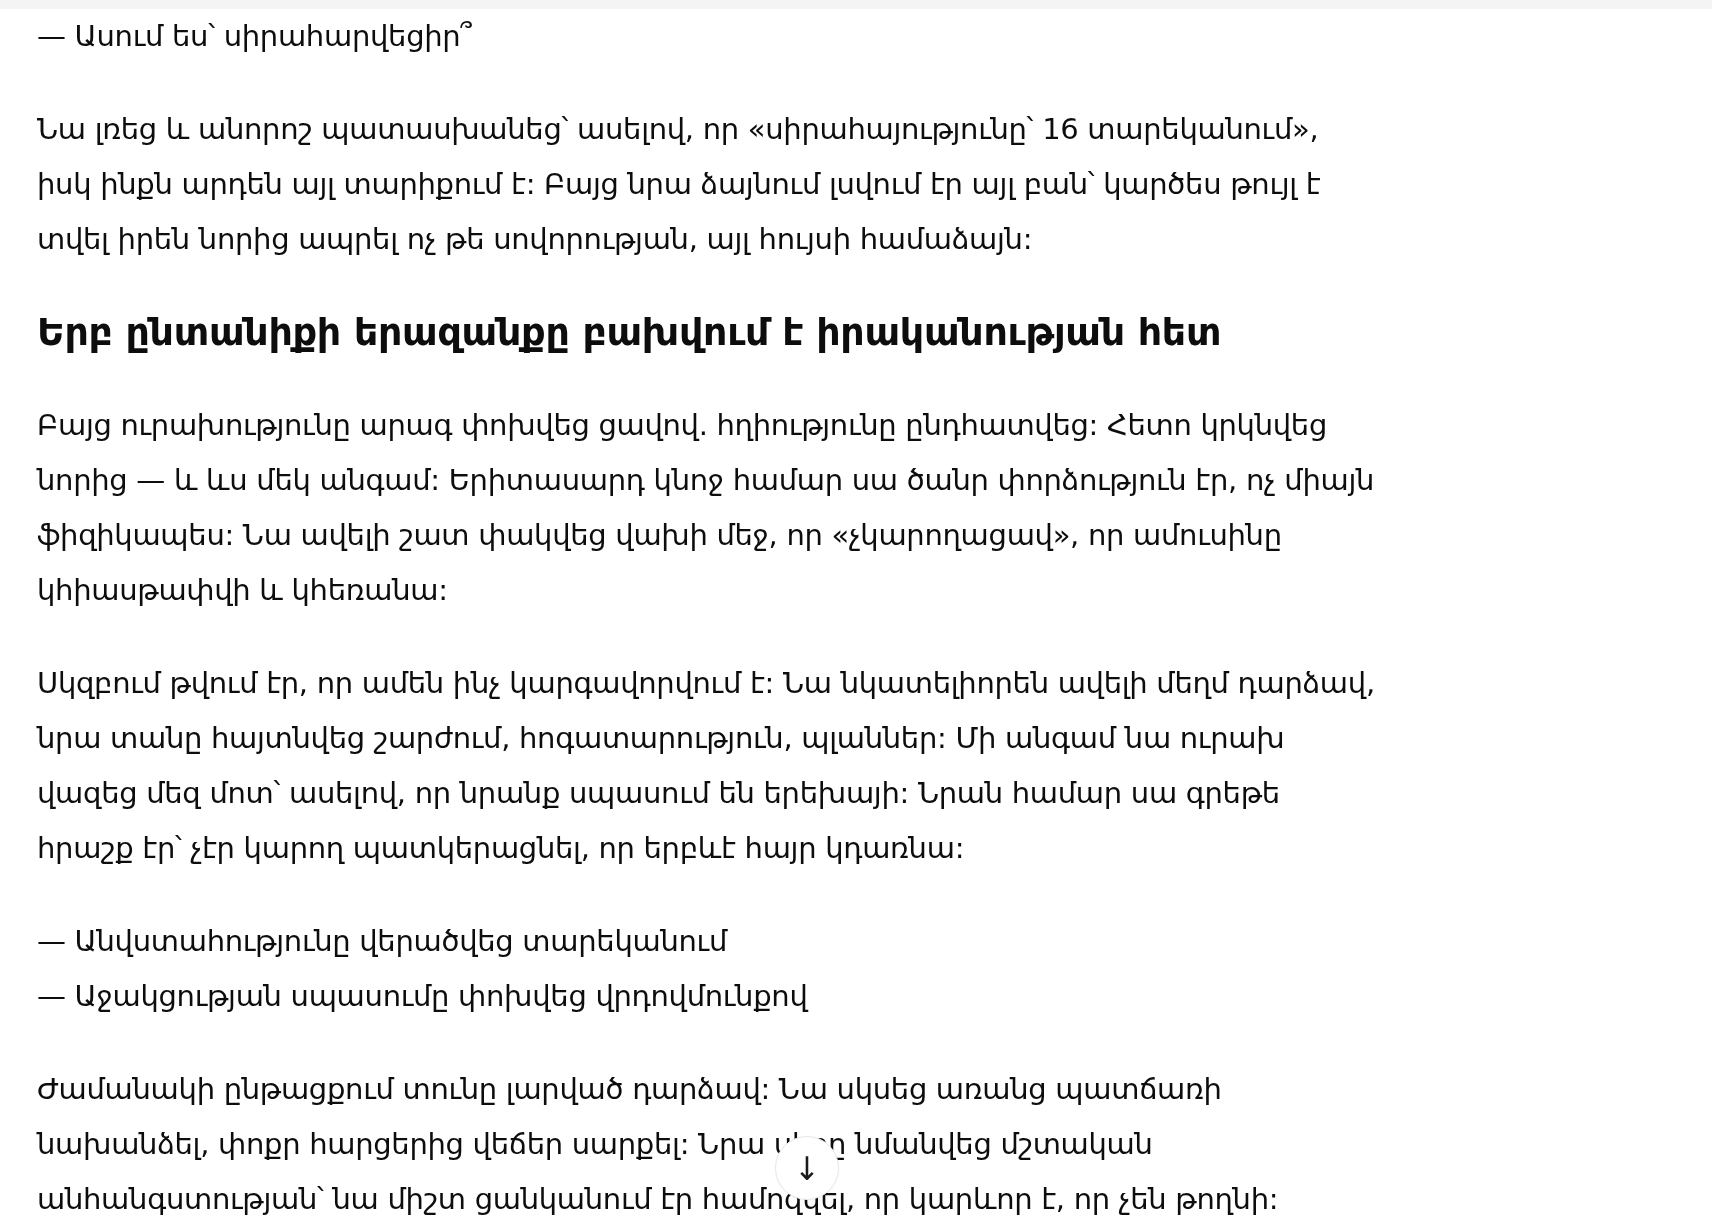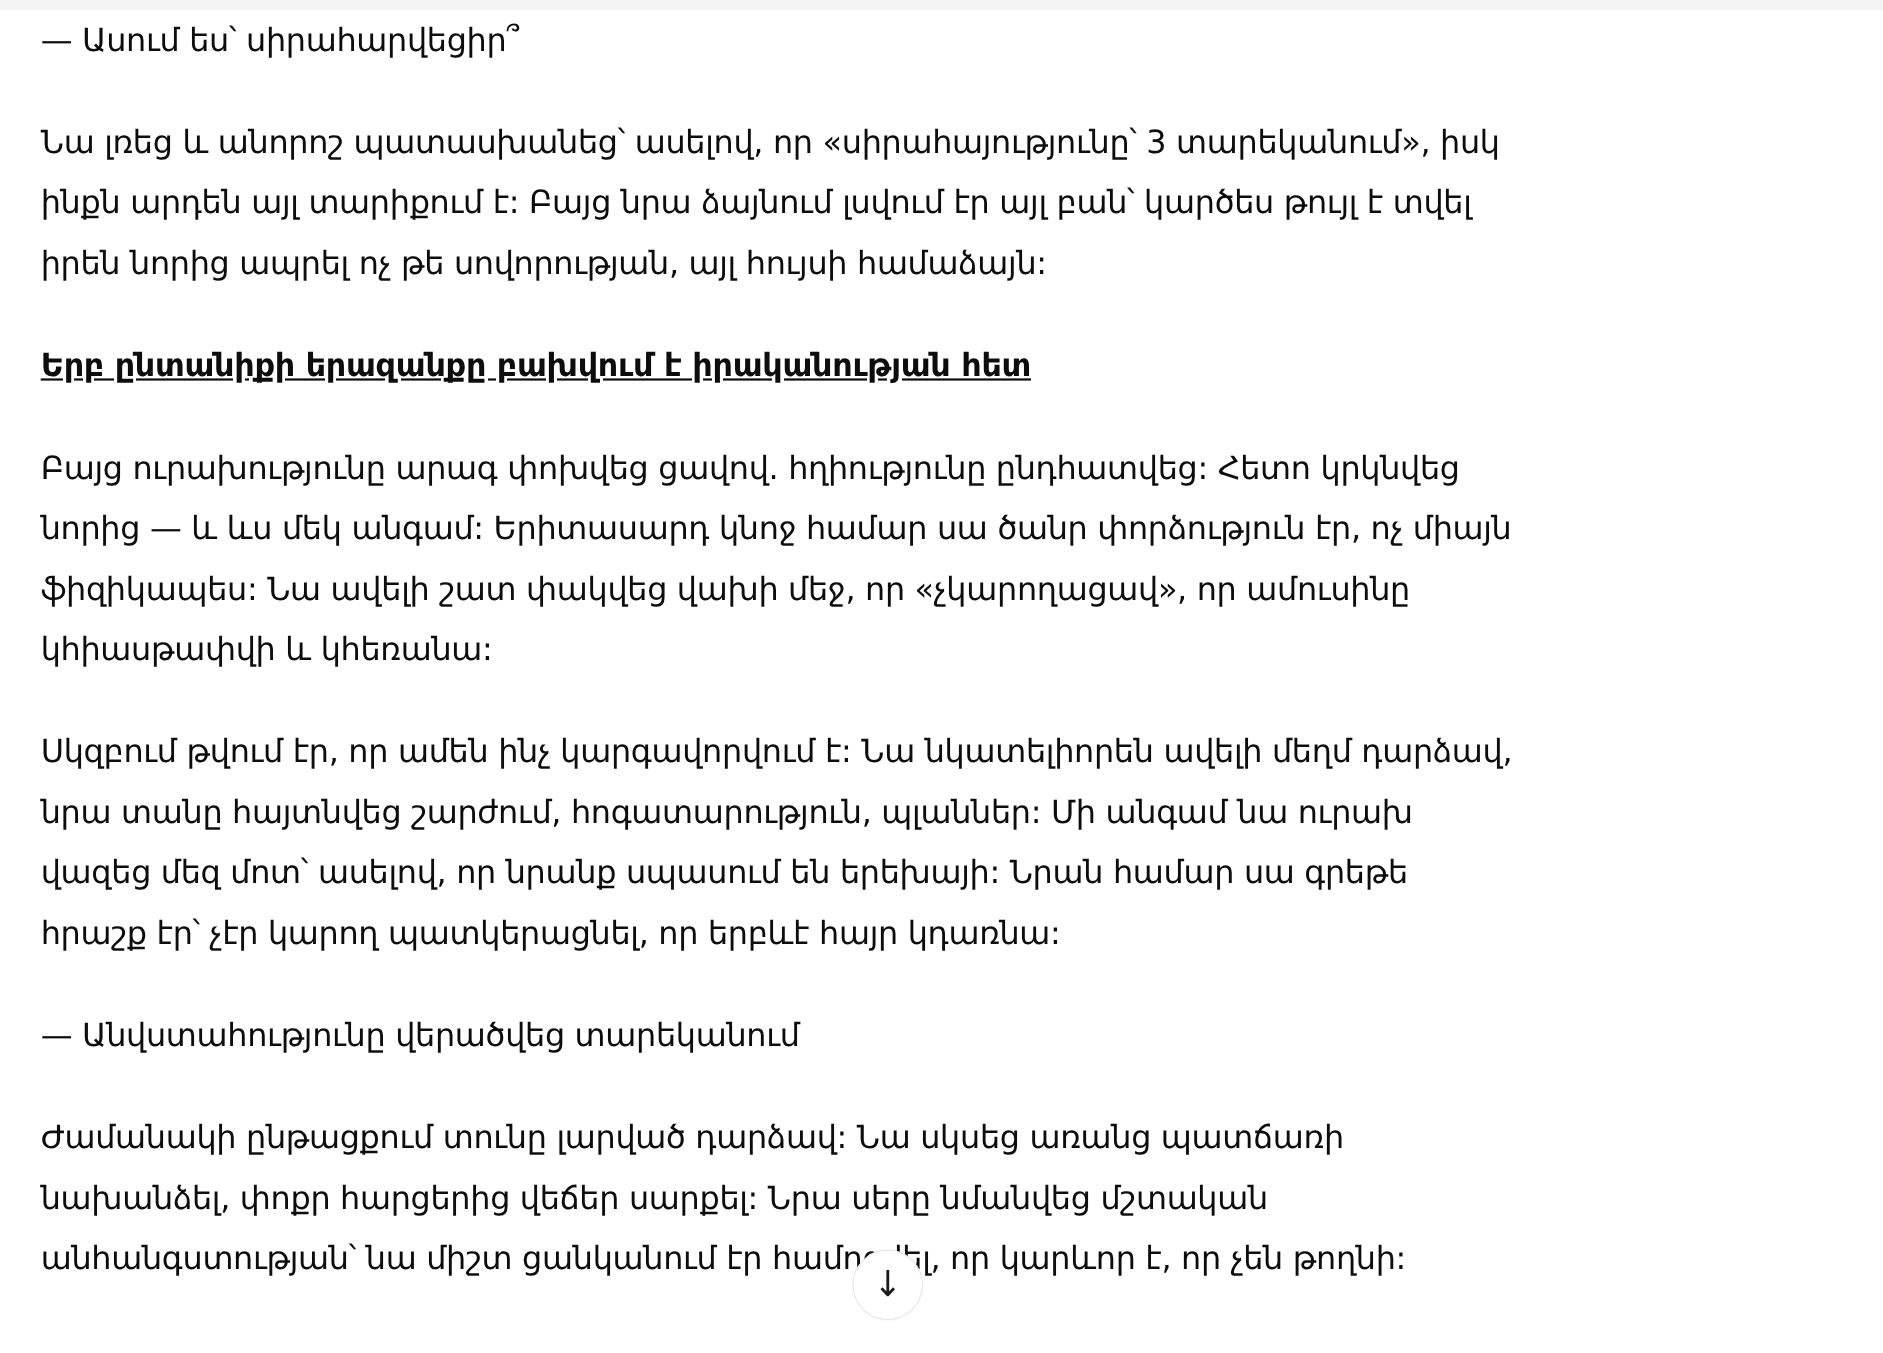--- a/index.html
+++ b/index.html
@@ -25,24 +25,23 @@
     font-size: 29px;
     line-height: 55px;
     letter-spacing: -0.3px;
   }
   .content p, .content h2, .content .list-block {
     margin: 0 0 38px 0;
     padding: 0;
     font-weight: 400;
   }
   .content h2 {
-    font-size: 29px;
+    font-size: 38px;
     line-height: 55px;
     font-weight: 700;
-    text-decoration: underline;
   }
   .list-block .list-line {
     min-height: 55px;
   }
   .scroll-btn {
     position: absolute;
     left: 775px;
     top: 1136px;
     width: 64px;
     height: 64px;
@@ -64,30 +63,31 @@
   }
 </style>
 </head>
 <body>
 
 <div class="top-strip"></div>
 
 <div class="content">
   <p>— Ասում ես՝ սիրահարվեցիր՞</p>
 
-  <p>Նա լռեց և անորոշ պատասխանեց՝ ասելով, որ «սիրահայությունը՝ 3 տարեկանում», իսկ ինքն արդեն այլ տարիքում է: Բայց նրա ձայնում լսվում էր այլ բան՝ կարծես թույլ է տվել իրեն նորից ապրել ոչ թե սովորության, այլ հույսի համաձայն:</p>
+  <p>Նա լռեց և անորոշ պատասխանեց՝ ասելով, որ «սիրահայությունը՝ 16 տարեկանում», իսկ ինքն արդեն այլ տարիքում է: Բայց նրա ձայնում լսվում էր այլ բան՝ կարծես թույլ է տվել իրեն նորից ապրել ոչ թե սովորության, այլ հույսի համաձայն:</p>
 
   <h2>Երբ ընտանիքի երազանքը բախվում է իրականության հետ</h2>
 
   <p>Բայց ուրախությունը արագ փոխվեց ցավով. հղիությունը ընդհատվեց: Հետո կրկնվեց նորից — և ևս մեկ անգամ: Երիտասարդ կնոջ համար սա ծանր փորձություն էր, ոչ միայն ֆիզիկապես: Նա ավելի շատ փակվեց վախի մեջ, որ «չկարողացավ», որ ամուսինը կհիասթափվի և կհեռանա:</p>
 
   <p>Սկզբում թվում էր, որ ամեն ինչ կարգավորվում է: Նա նկատելիորեն ավելի մեղմ դարձավ, նրա տանը հայտնվեց շարժում, հոգատարություն, պլաններ: Մի անգամ նա ուրախ վազեց մեզ մոտ՝ ասելով, որ նրանք սպասում են երեխայի: Նրան համար սա գրեթե հրաշք էր՝ չէր կարող պատկերացնել, որ երբևէ հայր կդառնա:</p>
 
   <div class="list-block">
     <div class="list-line">— Անվստահությունը վերածվեց տարեկանում</div>
+    <div class="list-line">— Աջակցության սպասումը փոխվեց վրդովմունքով</div>
   </div>
 
   <p>Ժամանակի ընթացքում տունը լարված դարձավ: Նա սկսեց առանց պատճառի նախանձել, փոքր հարցերից վեճեր սարքել: Նրա սերը նմանվեց մշտական անհանգստության՝ նա միշտ ցանկանում էր համոզվել, որ կարևոր է, որ չեն թողնի:</p>
 </div>
 
 <div class="scroll-btn">
   <span class="arrow">↓</span>
 </div>
 
 </body></html>

